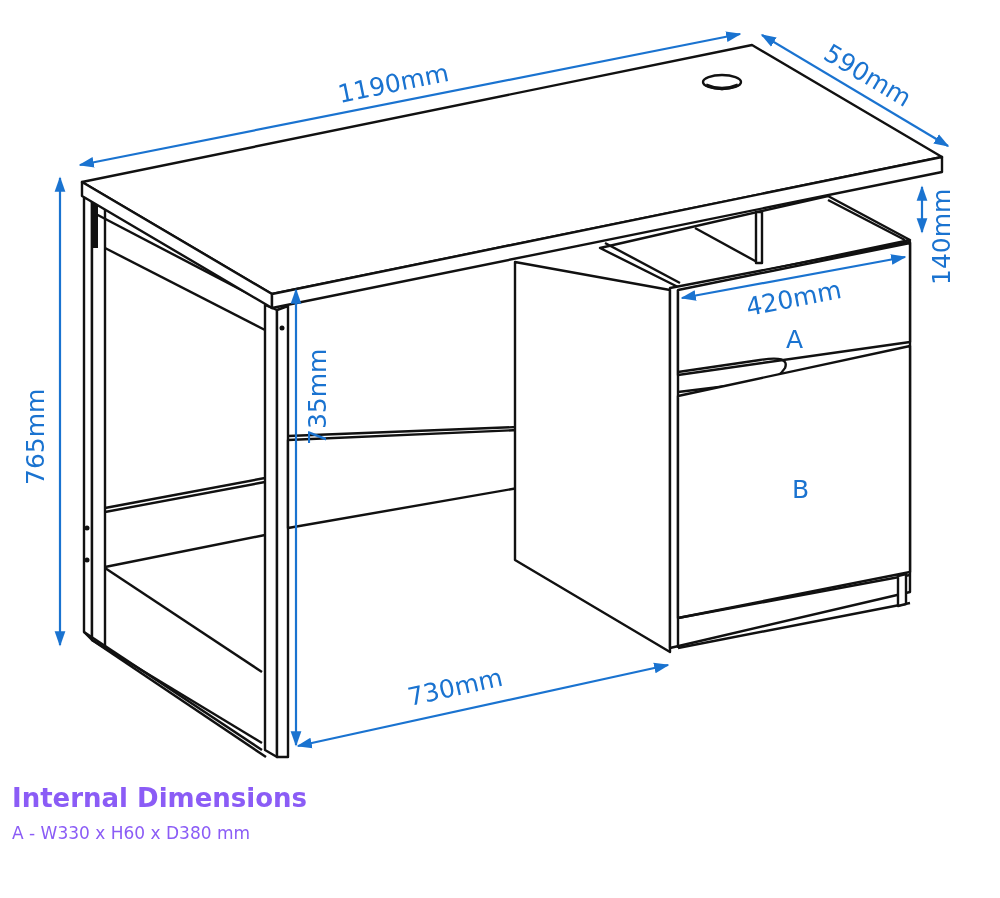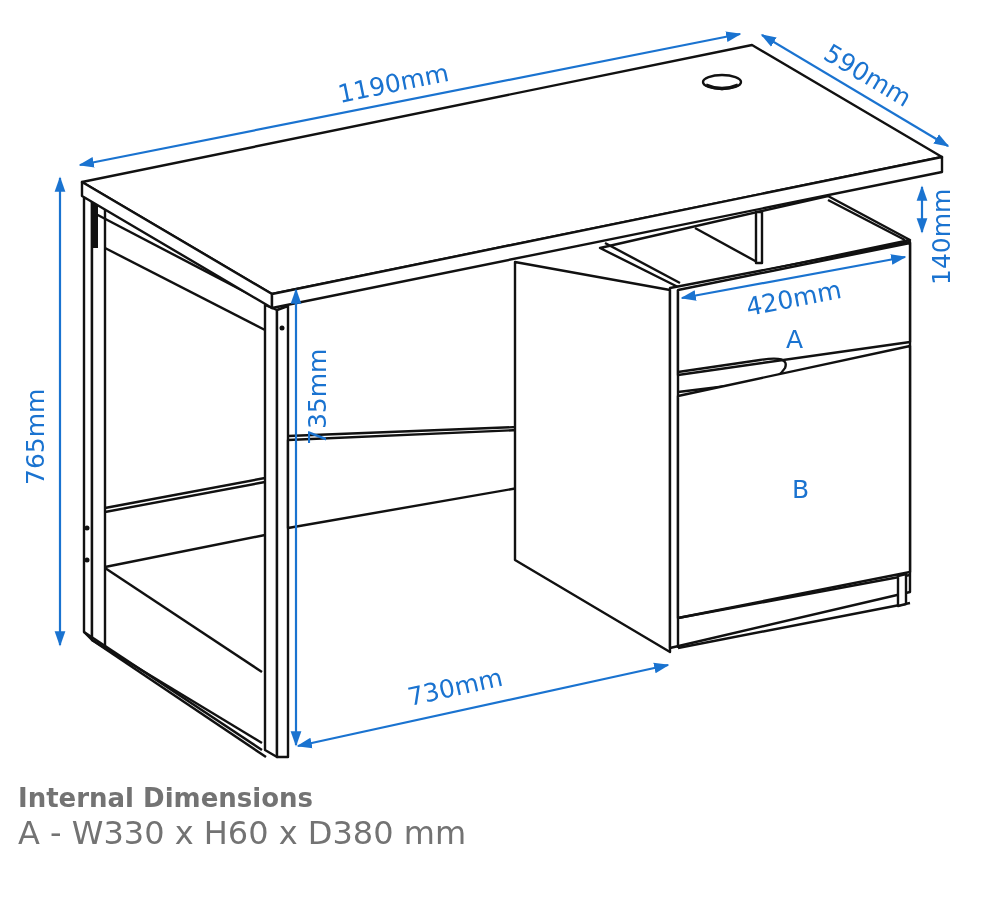--- a/index.html
+++ b/index.html
@@ -3,23 +3,23 @@
 <meta charset="utf-8">
 <style>
   html, body { margin:0; padding:0; background:#ffffff; }
   body { width:1000px; height:898px; position:relative; overflow:hidden; font-family:"DejaVu Sans", sans-serif; }
   #diagram { position:absolute; left:0; top:0; }
   .dim { fill:#1a73d0; font-family:"DejaVu Sans", sans-serif; font-size:25px; }
   .lbl { fill:#1a73d0; font-family:"DejaVu Sans", sans-serif; font-size:25px; }
   .ln { stroke:#111; stroke-width:2.4; fill:none; stroke-linejoin:round; }
   .lnf { stroke:#111; stroke-width:2.4; fill:#fff; stroke-linejoin:round; }
   .arr { stroke:#1a73d0; stroke-width:2.2; fill:none; }
-  .legend { position:absolute; left:18px; top:780px; color:#737373; font-family:"DejaVu Sans", sans-serif; }
+  .legend { position:absolute; left:12px; top:780px; color:#8b5cf6; font-family:"DejaVu Sans", sans-serif; }
   .legend .title { font-size:26px; font-weight:bold; line-height:36px; }
-  .legend .row { font-size:32px; line-height:35px; }
+  .legend .row { font-size:17px; line-height:35px; }
 </style>
 </head>
 <body>
 
 <svg id="diagram" width="1000" height="898" viewBox="0 0 1000 898">
   <defs>
     <marker id="ah" viewBox="0 0 10 10" refX="9" refY="5" markerWidth="7" markerHeight="7" orient="auto-start-reverse">
       <path d="M0,1.5 L10,5 L0,8.5 z" fill="#1a73d0"></path>
     </marker>
   </defs>

